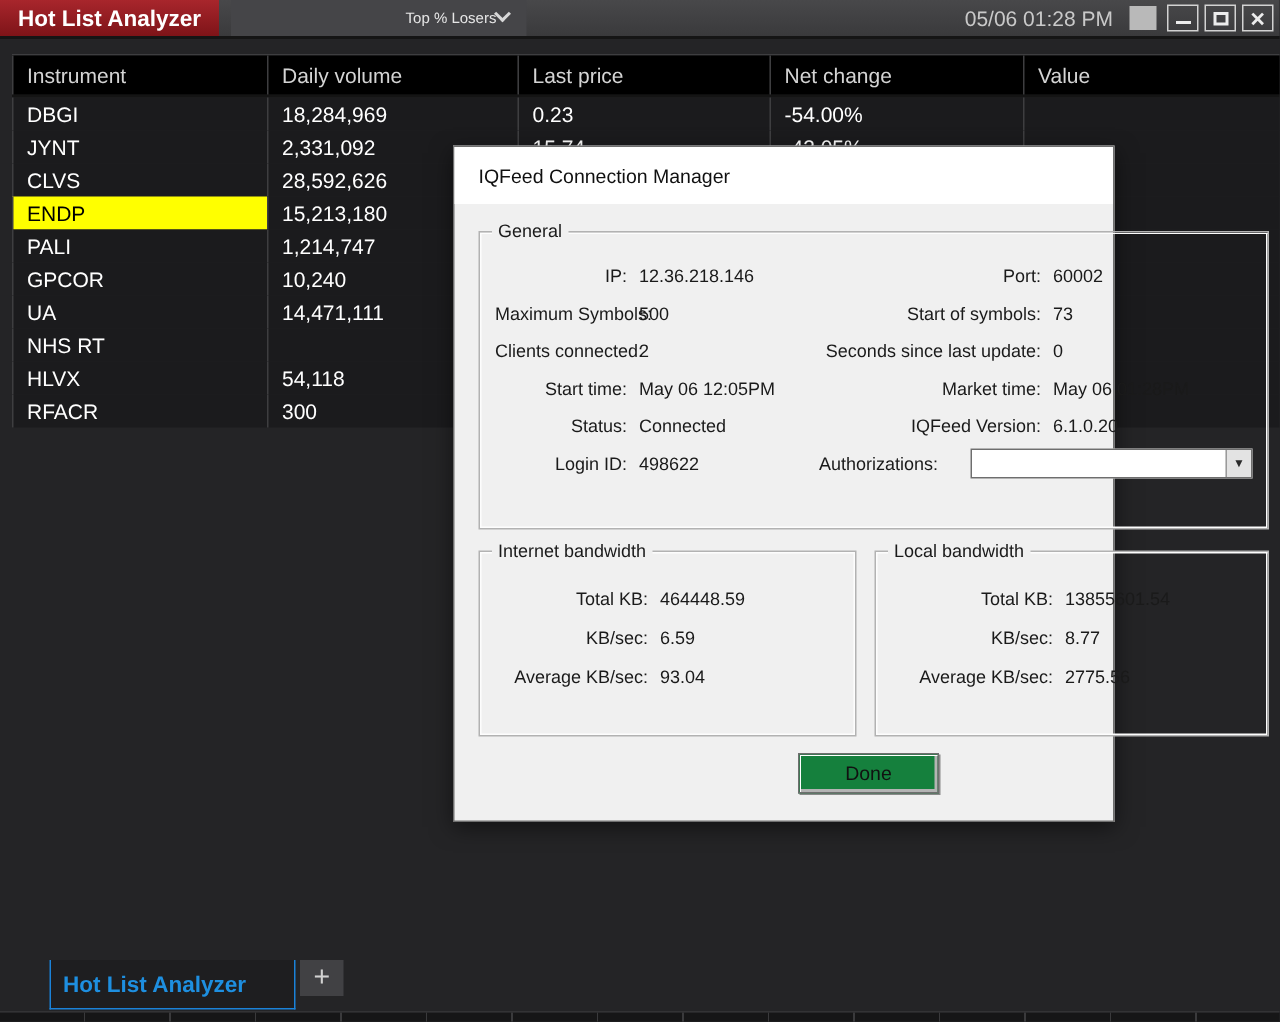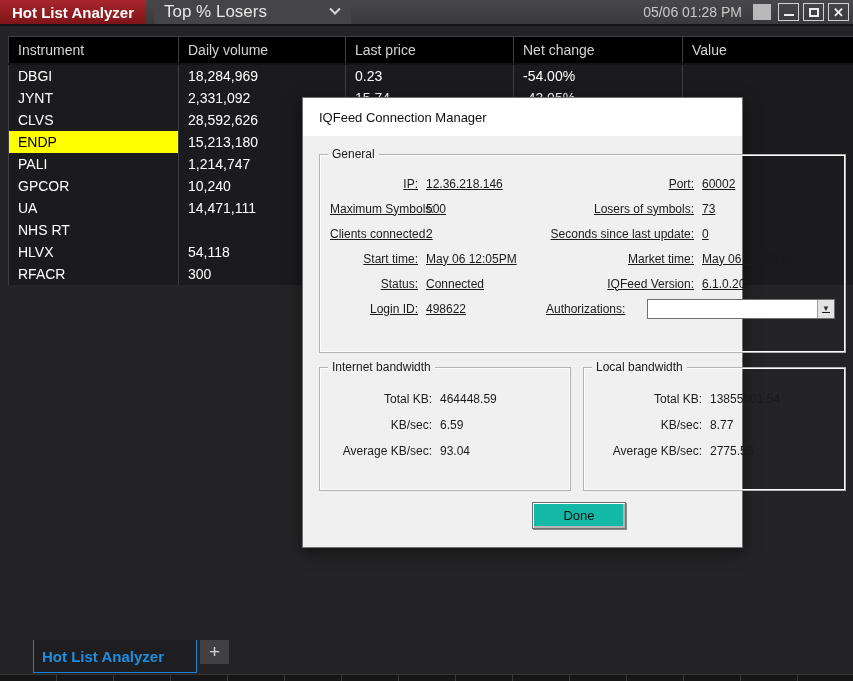--- a/index.html
+++ b/index.html
@@ -17,22 +17,22 @@
     border-bottom:2px solid #151515;
     display:flex; align-items:stretch;
   }
   .app-label {
     background:linear-gradient(#a8262c,#7e1418);
     color:#fff; font-weight:bold; font-size:15px;
     display:flex; align-items:center; padding:0 12px;
   }
   .hotlist-select {
     margin-left:8px; width:197px; background:#454548;
-    color:#e6e6e6; font-size:17px;
-    display:flex; align-items:center; justify-content:space-between;
+    color:#e6e6e6; font-size:10px;
+    display:flex; align-items:center; justify-content:flex-end;
     padding:0 12px 0 10px; cursor:default;
   }
   .chev { width:8px; height:8px; border-right:2px solid #d8d8d8; border-bottom:2px solid #d8d8d8; transform:rotate(45deg) translate(-2px,-2px); }
   .tb-spacer { flex:1; }
   .clock { color:#c9c9c9; font-size:14px; display:flex; align-items:center; margin-right:11px; }
   .swatch-btn { width:18px; height:16px; background:#b9b9b9; align-self:center; margin-right:7px; }
   .winbtn {
     width:21px; height:18px; border:1px solid #d2d2d2; align-self:center; margin-right:4px;
     display:flex; align-items:center; justify-content:center; color:#ececec;
   }
@@ -69,21 +69,21 @@
     display:flex; align-items:center; padding-left:16px;
   }
   .dlg-body { position:relative; height:412px; }
   .group {
     position:absolute; border:1px solid #b2b2b2;
     box-shadow:inset 1px 1px 0 #fdfdfd, inset -1px -1px 0 #fdfdfd;
   }
   .legend {
     position:absolute; top:-8px; left:8px; background:#f0f0f0; padding:0 4px; font-size:12px; color:#1a1a1a;
   }
-  .grp-general { left:16px; top:18px; width:527px; height:199px; padding:16px 10px 0 10px;text-decoration:underline; }
+  .grp-general { left:16px; top:18px; width:527px; height:199px; padding:16px 10px 0 10px; }
   .gen-row { display:grid; grid-template-columns:96px 120px 156px 1fr; height:25px; align-items:center; }
   .lbl { text-align:right; padding-right:8px; white-space:nowrap; }
   .val { text-align:left; white-space:nowrap; }
   .auth-wrap { grid-column:3 / 5; display:flex; align-items:center; justify-content:space-between; }
   .combo {
     width:188px; height:20px; margin-left:6px; background:#fff;
     border:1px solid #6e6e6e; display:flex; align-items:stretch;
     box-shadow:inset 0 0 0 1px #fff;
   }
   .combo-field { flex:1; }
@@ -92,21 +92,21 @@
     display:flex; align-items:center; justify-content:center;
     font-size:8px; color:#2b2b2b;
   }
   .grp-net { left:16px; top:231px; width:252px; height:124px; padding:18px 10px 0 8px; }
   .grp-local { left:280px; top:231px; width:263px; height:124px; padding:18px 10px 0 8px; }
   .bw-row { display:grid; grid-template-columns:112px 1fr; height:26px; align-items:center; }
   .grp-local .bw-row { grid-template-columns:118px 1fr; }
 
   .done-btn {
     position:absolute; left:229px; top:366px; width:94px; height:27px;
-    background:#14b8a6; border:1px solid #6e6e6e;
+    background:#15803d; border:1px solid #6e6e6e;
     box-shadow:inset 1px 1px 0 #ffffff, inset -2px -2px 0 #b4b4b4, 1px 1px 0 #8a8a8a;
     font-size:13px; color:#111; font-family:"Liberation Sans", sans-serif;
     display:flex; align-items:center; justify-content:center; cursor:default;
   }
 
   
   .tab-active {
     position:absolute; left:33px; top:640px; width:164px; height:33px;
     background:#1e1e20;
     border:1px solid #1b82d8; border-top:none;
@@ -218,21 +218,21 @@
       <div id="gen-rows">
           <div class="gen-row">
             <div class="lbl">IP:</div>
             <div class="val">12.36.218.146</div>
             <div class="lbl">Port:</div>
             <div class="val">60002</div>
           </div>
           <div class="gen-row">
             <div class="lbl">Maximum Symbols:</div>
             <div class="val">500</div>
-            <div class="lbl">Losers of symbols:</div>
+            <div class="lbl">Start of symbols:</div>
             <div class="val">73</div>
           </div>
           <div class="gen-row">
             <div class="lbl">Clients connected:</div>
             <div class="val">2</div>
             <div class="lbl">Seconds since last update:</div>
             <div class="val">0</div>
           </div>
           <div class="gen-row">
             <div class="lbl">Start time:</div>

